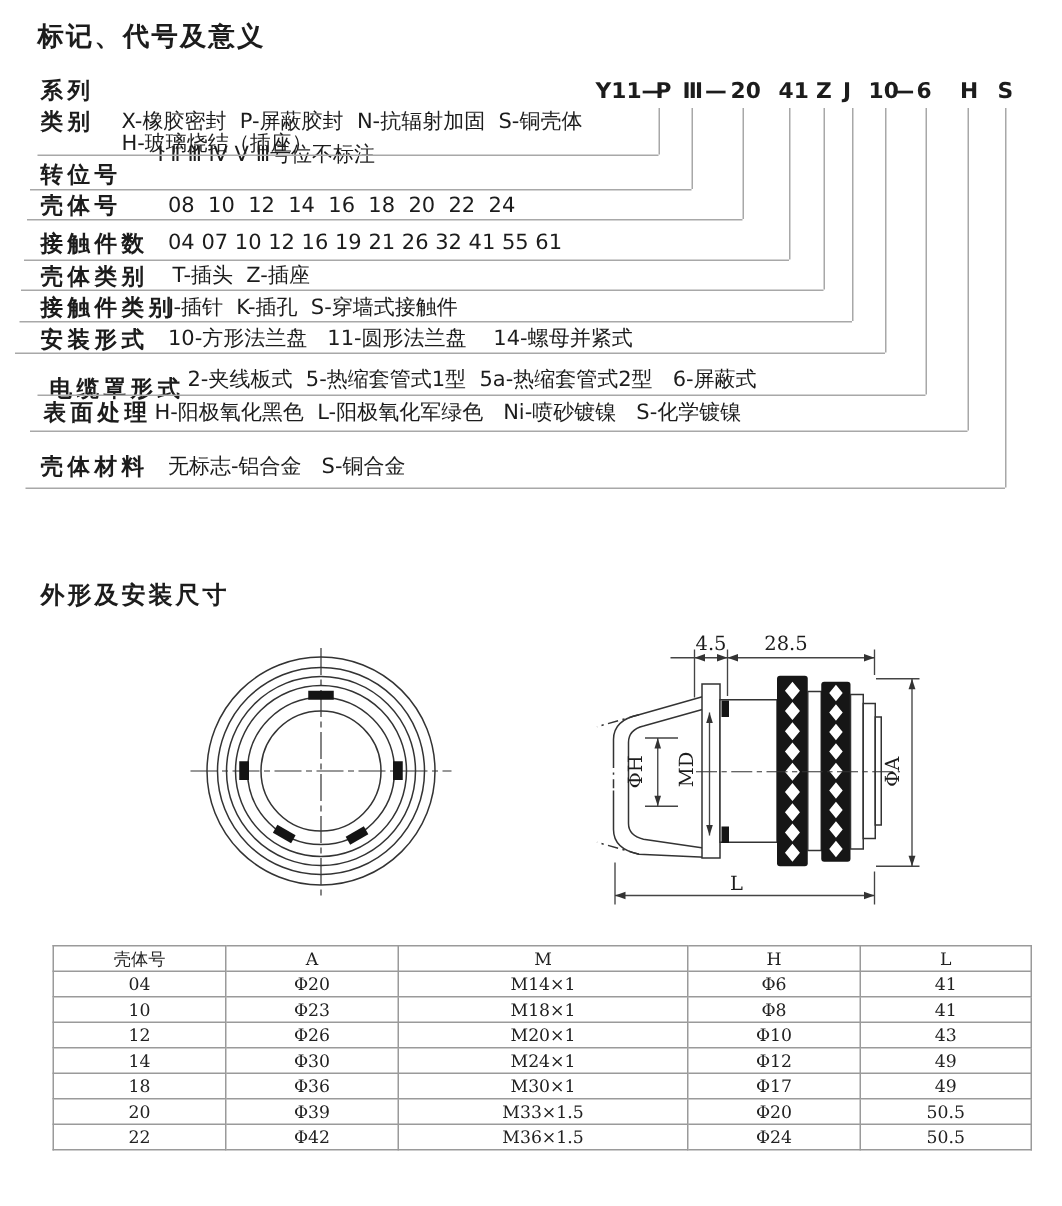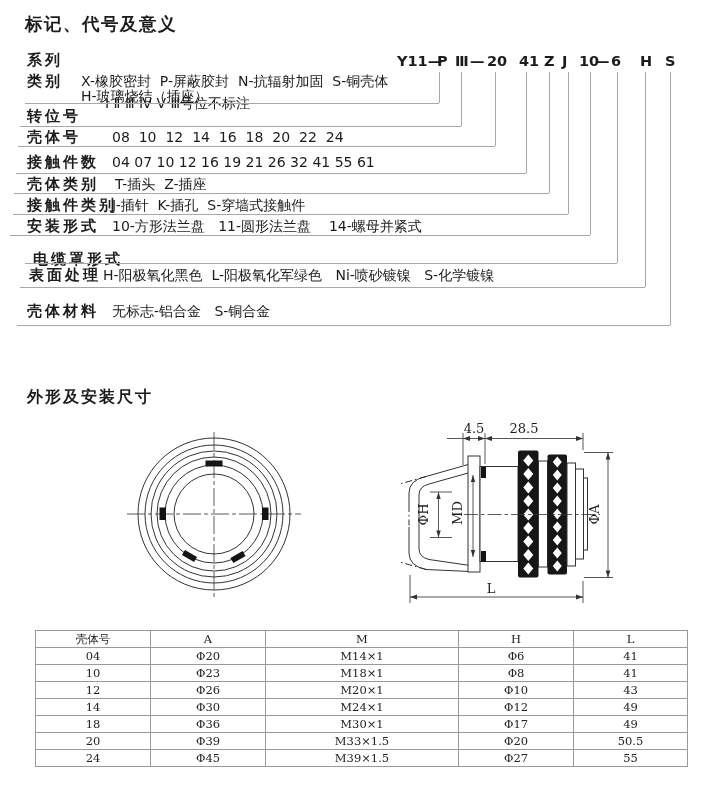--- a/index.html
+++ b/index.html
@@ -54,20 +54,21 @@
   <span class="lbl" style="left:27px;top:177px">壳体类别</span>
   <span class="val" style="left:115px;top:177px">T-插头  Z-插座</span>
 
   <span class="lbl" style="left:27px;top:198px">接触件类别</span>
   <span class="val" style="left:112px;top:198px">J-插针  K-插孔  S-穿墙式接触件</span>
 
   <span class="lbl" style="left:27px;top:219px">安装形式</span>
   <span class="val" style="left:112px;top:219px">10-方形法兰盘   11-圆形法兰盘    14-螺母并紧式</span>
 
   <span class="lbl" style="left:33px;top:252px">电缆罩形式</span>
+  <span class="val" style="left:125px;top:246px">2-夹线板式  5-热缩套管式1型  5a-热缩套管式2型   6-屏蔽式</span>
 
   <span class="lbl" style="left:29px;top:268px">表面处理</span>
   <span class="val" style="left:103px;top:268px">H-阳极氧化黑色  L-阳极氧化军绿色   Ni-喷砂镀镍   S-化学镀镍</span>
 
   <span class="lbl" style="left:27px;top:304px">壳体材料</span>
   <span class="val" style="left:112px;top:304px">无标志-铝合金   S-铜合金</span>
 
   <span class="code-part" style="left:397px">Y11—</span>
   <span class="code-part" style="left:437px">P</span>
   <span class="code-part" style="left:455px">Ⅲ</span>
@@ -246,22 +247,22 @@
           <td>49</td>
         </tr>
     <tr>
           <td>20</td>
           <td>Φ39</td>
           <td>M33×1.5</td>
           <td>Φ20</td>
           <td>50.5</td>
         </tr>
     <tr>
-          <td>24</td>
-          <td>Φ45</td>
-          <td>M39×1.5</td>
-          <td>Φ27</td>
-          <td>55</td>
+          <td>22</td>
+          <td>Φ42</td>
+          <td>M36×1.5</td>
+          <td>Φ24</td>
+          <td>50.5</td>
         </tr>
   </tbody>
     </table>
 
 </div>
 
 </body></html>

